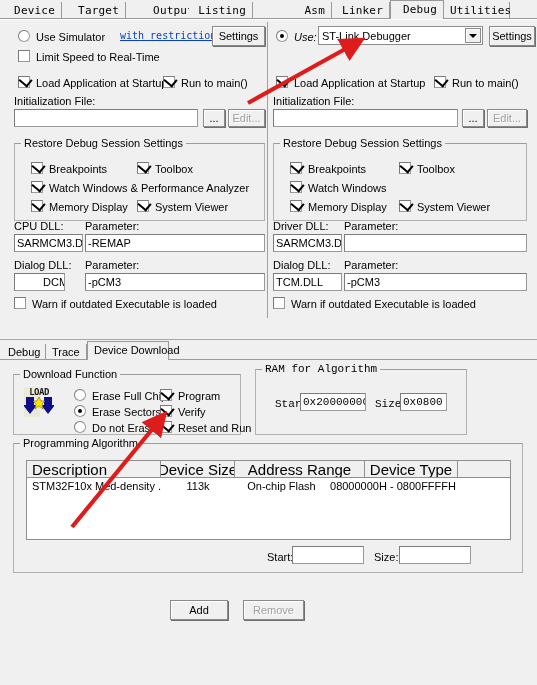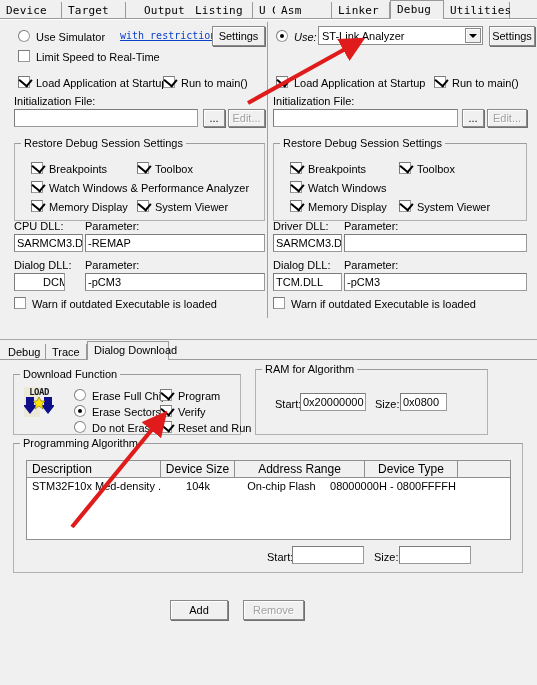--- a/index.html
+++ b/index.html
@@ -14,21 +14,21 @@
   }
   #root { position: relative; width: 537px; height: 685px; }
 
   
   .tabstrip {
     position: absolute; left: 0; top: 0; width: 537px; height: 19px;
     background: #f0f0f0;
     font-family: "DejaVu Sans Mono", monospace;
     font-size: 11px;
   }
-  .tabstrip .tabs { position: relative; height: 25px; }
+  .tabstrip .tabs { position: relative; height: 25px; text-align: right; }
   .tab {
     position: absolute; top: 2px; height: 17px;
     padding: 2px 6px 0 6px;
     background: #f0f0f0;
     border-right: 1px solid #9a9a9a;
     white-space: nowrap;
     line-height: 14px;
     letter-spacing: 0.2px;
   }
   .tab.sel {
@@ -192,21 +192,21 @@
   .tbl {
     position: absolute;
     background: #ffffff;
     border: 1px solid #8f8f8f;
     overflow: hidden;
   }
   .tbl .hrow { display: flex; height: 17px; background: #f0f0f0; border-bottom: 1px solid #8f8f8f; }
   .tbl .hcell {
     border-right: 1px solid #8f8f8f;
     display: flex; align-items: center; justify-content: center;
-    font-size: 12px; white-space: nowrap; overflow: hidden;
+    font-size: 15px; white-space: nowrap; overflow: hidden;
   }
   .tbl .hcell.lft { justify-content: flex-start; padding-left: 5px; }
   .tbl .drow { display: flex; height: 16px; }
   .tbl .dcell {
     display: flex; align-items: center; justify-content: center;
     font-size: 11px; white-space: nowrap; overflow: hidden;
   }
   .tbl .dcell.lft { justify-content: flex-start; padding-left: 5px; }
 
   
@@ -283,21 +283,21 @@
 
       <div class="chk" style="left:14px;top:277px;"></div>
       <div class="lbl" style="left:32px;top:278px;">Warn if outdated Executable is loaded</div>
     </div>
 
     <div class="col colR">
 
       <div class="radio on" style="left:8px;top:10px;"></div>
       <div class="lbl" style="left:26px;top:11px;font-style:italic;">Use:</div>
       <div class="combo" style="left:50px;top:6px;width:165px;height:19px;">
-        <span>ST-Link Analyzer</span>
+        <span>ST-Link Debugger</span>
         <span class="arrowbtn">
             <span class="caret"></span>
           </span>
       </div>
       <div class="btn" style="left:221px;top:6px;width:46px;height:20px;">Settings</div>
 
       <div class="chk on" style="left:8px;top:56px;"></div>
       <div class="lbl" style="left:26px;top:57px;">Load Application at Startup</div>
       <div class="chk on" style="left:166px;top:56px;"></div>
       <div class="lbl" style="left:184px;top:57px;">Run to main()</div>
@@ -334,21 +334,21 @@
       <div class="chk" style="left:5px;top:277px;"></div>
       <div class="lbl" style="left:23px;top:278px;">Warn if outdated Executable is loaded</div>
     </div>
 
   </div>
 
   <div class="lowertabstrip">
     <div class="sepTop"></div>
     <div class="ltab" style="left:2px;width:44px;">Debug</div>
     <div class="ltab" style="left:46px;width:41px;">Trace</div>
-    <div class="ltab sel" style="left:87px;width:82px;">Dialog Download</div>
+    <div class="ltab sel" style="left:87px;width:82px;">Device Download</div>
     <div class="baseline"></div>
   </div>
 
   <div class="flashpane">
 
     <div class="group" style="left:13px;top:14px;width:228px;height:61px;">
       <div class="gtitle">Download Function</div>
 
       <div class="loadicon" style="left:10px;top:12px;">
         <div class="word">LOAD</div>
@@ -367,42 +367,42 @@
       <div class="lbl" style="left:78px;top:47px;">Do not Erase</div>
 
       <div class="chk on" style="left:146px;top:14px;"></div>
       <div class="lbl" style="left:164px;top:15px;">Program</div>
       <div class="chk on" style="left:146px;top:30px;"></div>
       <div class="lbl" style="left:164px;top:31px;">Verify</div>
       <div class="chk on" style="left:146px;top:46px;"></div>
       <div class="lbl" style="left:164px;top:47px;">Reset and Run</div>
     </div>
 
-    <div class="group" style="left:255px;top:9px;width:233px;height:66px;">
+    <div class="group" style="left:255px;top:9px;width:212px;height:66px;font-family:Liberation Mono, monospace;">
       <div class="gtitle">RAM for Algorithm</div>
       <div class="lbl" style="left:19px;top:28px;">Start:</div>
       <div class="field" style="left:44px;top:23px;width:66px;height:18px;">0x20000000</div>
       <div class="lbl" style="left:119px;top:28px;">Size:</div>
       <div class="field" style="left:144px;top:23px;width:47px;height:18px;">0x0800</div>
     </div>
 
     <div class="group" style="left:13px;top:83px;width:510px;height:130px;">
       <div class="gtitle">Programming Algorithm</div>
 
       <div class="tbl" style="left:12px;top:16px;width:485px;height:80px;">
         <div class="hrow">
           <div class="hcell lft" style="width:134px;">Description</div>
           <div class="hcell" style="width:74px;">Device Size</div>
           <div class="hcell" style="width:130px;">Address Range</div>
           <div class="hcell" style="width:93px;">Device Type</div>
           <div class="hcell" style="width:52px;border-right:none;"></div>
         </div>
         <div class="drow">
           <div class="dcell lft" style="width:134px;">STM32F10x Med-density ...</div>
-          <div class="dcell" style="width:74px;">104k</div>
+          <div class="dcell" style="width:74px;">113k</div>
           <div class="dcell" style="width:93px;">On-chip Flash</div>
           <div class="dcell" style="width:130px;">08000000H - 0800FFFFH</div>
           <div class="dcell" style="width:52px;"></div>
         </div>
       </div>
 
       <div class="lbl" style="left:253px;top:107px;">Start:</div>
       <div class="field" style="left:278px;top:102px;width:72px;height:18px;"></div>
       <div class="lbl" style="left:360px;top:107px;">Size:</div>
       <div class="field" style="left:385px;top:102px;width:72px;height:18px;"></div>

